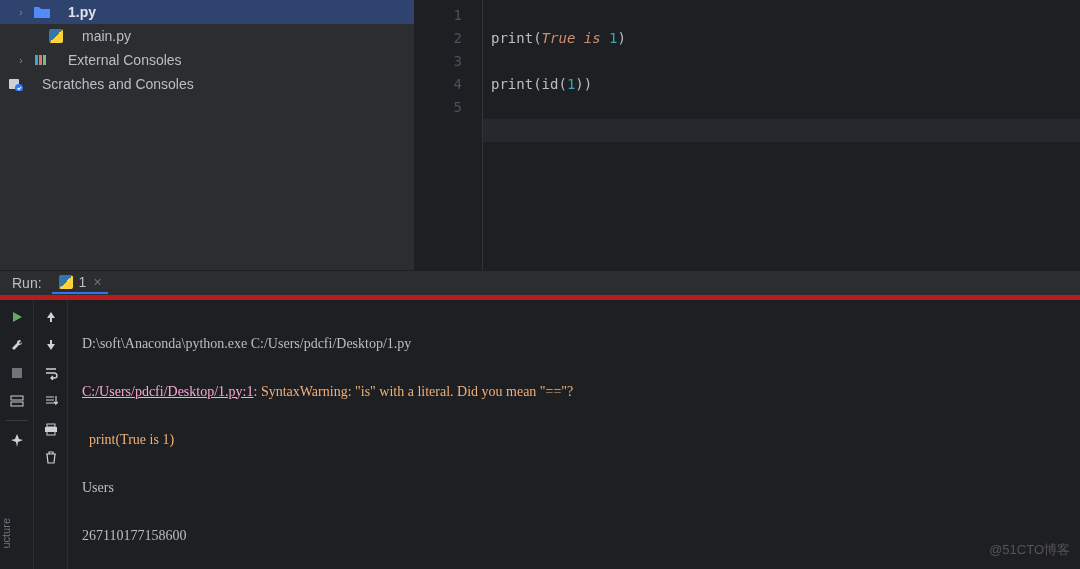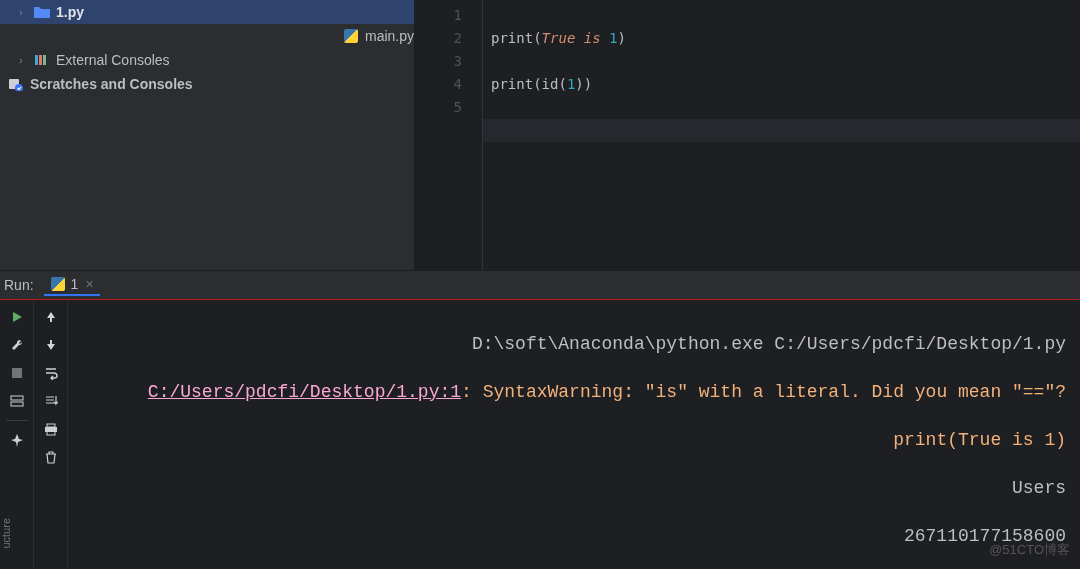--- a/index.html
+++ b/index.html
@@ -4,41 +4,41 @@
   <style>
     * { margin: 0; padding: 0; box-sizing: border-box; }
     body { font-family: 'Segoe UI', Arial, sans-serif; background: #2b2d30; color: #bbb; font-size: 14px; overflow: hidden; }
     .app { display: flex; flex-direction: column; width: 1080px; height: 569px; }
     .top { display: flex; flex: 1; min-height: 0; }
     .sidebar { width: 415px; background: #2b2d30; border-right: 1px solid #1e1f22; }
     .tree-item { display: flex; align-items: center; height: 24px; padding-left: 8px; gap: 6px; cursor: pointer; }
     .tree-item.selected { background: #2e436e; }
     .chevron { width: 14px; display: inline-block; text-align: center; color: #888; font-size: 10px; }
     .tree-icon { width: 16px; height: 16px; display: flex; align-items: center; justify-content: center; }
-    .tree-label { color: #bcbec4; }
+    .tree-label { color: #bcbec4; margin-left: 12px; }
     .tree-label.bold { font-weight: 600; color: #dfe1e5; }
     .editor-area { flex: 1; display: flex; background: #1e1f22; }
     .gutter { width: 68px; background: #1e1f22; border-right: 1px solid #313438; text-align: right; padding-right: 20px; padding-top: 4px; color: #4b5059; font-family: 'Consolas', monospace; font-size: 14px; line-height: 23px; user-select: none; }
     .code { flex: 1; padding-top: 4px; padding-left: 8px; font-family: 'Consolas', monospace; font-size: 14px; line-height: 23px; background: #1e1f22; white-space: pre; }
     .code-line.cursor-line { background: #26282e; margin-left: -8px; padding-left: 8px; }
     .tok-fn { color: #bcbec4; }
     .tok-kw { color: #cf8e6d; font-style: italic; }
     .tok-num { color: #2aacb8; }
     .tok-paren { color: #bcbec4; }
     .tok-op { color: #bcbec4; }
     .underline-warn { text-decoration: underline wavy #6b7280; }
     
-    .run-header { height: 30px; background: #2b2d30; border-top: 1px solid #1e1f22; border-bottom: 1px solid #b91c1c; display: flex; align-items: center; padding-left: 4px; gap: 10px; color: #bcbec4; }
+    .run-header { height: 30px; background: #2b2d30; border-top: 1px solid #1e1f22; border-bottom: 5px solid #b91c1c; display: flex; align-items: center; padding-left: 12px; gap: 10px; color: #bcbec4; }
     .run-tab { display: flex; align-items: center; gap: 5px; padding: 2px 6px; border-bottom: 2px solid #3574f0; }
     .run-tab-close { color: #6f737a; cursor: pointer; margin-left: 2px; }
     
     .run-body { display: flex; flex: 1; background: #1e1f22; min-height: 0; }
     .run-toolbar-col { width: 34px; display: flex; flex-direction: column; align-items: center; padding-top: 6px; gap: 6px; border-right: 1px solid #2b2d30; }
     .run-toolbar-col .btn { width: 22px; height: 22px; display: flex; align-items: center; justify-content: center; cursor: pointer; color: #9aa0a6; border-radius: 3px; }
-    .run-output { flex: 1; padding: 8px 14px; font-family: Liberation Mono, monospace; font-size: 18px; line-height: 24px; color: #bcbec4; white-space: pre-wrap; overflow: auto; text-align: right; }
+    .run-output { flex: 1; padding: 8px 14px; font-family: Liberation Serif, serif; font-size: 14px; line-height: 24px; color: #bcbec4; white-space: pre-wrap; overflow: auto; }
     .out-link { color: #f9a8d4; text-decoration: underline; }
     .out-warn { color: #f2b179; }
     .out-code { color: #f2b179; }
     .divider { height: 1px; background: #393b40; margin: 2px 0; width: 22px; }
     .watermark { position: absolute; right: 10px; bottom: 10px; color: #555; font-size: 13px; margin-top: 32px; }
     .left-rail { position: absolute; left: 0; bottom: 20px; color: #6f737a; font-size: 11px; writing-mode: vertical-lr; transform: rotate(180deg); }
     .py-icon { font-size: 11px; color: #2b2d30; background: linear-gradient(135deg, #3776ab 50%, #ffd43b 50%); width: 14px; height: 14px; border-radius: 2px; display:inline-block; }
     .lib-icon svg, .scratch-icon svg, .folder-icon svg { display: block; }
   </style>
 </head>
@@ -49,38 +49,38 @@
     <div class="sidebar">
       <div class="tree-item selected" style="padding-left:14px;">
         <span class="chevron">›</span>
         <span class="tree-icon folder-icon">
           <svg width="16" height="14" viewBox="0 0 16 14">
               <path d="M0 2 L5 2 L7 4 L16 4 L16 13 L0 13 Z" fill="#548af7"></path>
             </svg>
         </span>
         <span class="tree-label bold">1.py</span>
       </div>
-      <div class="tree-item" style="padding-left:48px;justify-content:flex-end;">
+      <div class="tree-item" style="padding-left:48px;">
         <span class="tree-icon">
             <span class="py-icon"></span>
           </span>
         <span class="tree-label">main.py</span>
       </div>
       <div class="tree-item" style="padding-left:14px;">
         <span class="chevron">›</span>
         <span class="tree-icon lib-icon">
           <svg width="16" height="14" viewBox="0 0 16 14">
               <rect x="1" y="2" width="3" height="10" fill="#3fa7d6"></rect>
               <rect x="5" y="2" width="3" height="10" fill="#e07a5f"></rect>
               <rect x="9" y="2" width="3" height="10" fill="#81b29a"></rect>
             </svg>
         </span>
         <span class="tree-label">External Consoles</span>
       </div>
-      <div class="tree-item" style="font-weight:bold;">
+      <div class="tree-item" style="">
         <span class="tree-icon scratch-icon">
           <svg width="16" height="14" viewBox="0 0 16 14">
               <rect x="1" y="2" width="10" height="10" fill="#ced0d6" rx="1"></rect>
               <circle cx="11" cy="11" r="4" fill="#3574f0"></circle>
               <path d="M9.5 11 L11 12.5 L13 10" stroke="#fff" stroke-width="1.2" fill="none"></path>
             </svg>
         </span>
         <span class="tree-label">Scratches and Consoles</span>
       </div>
     </div>

